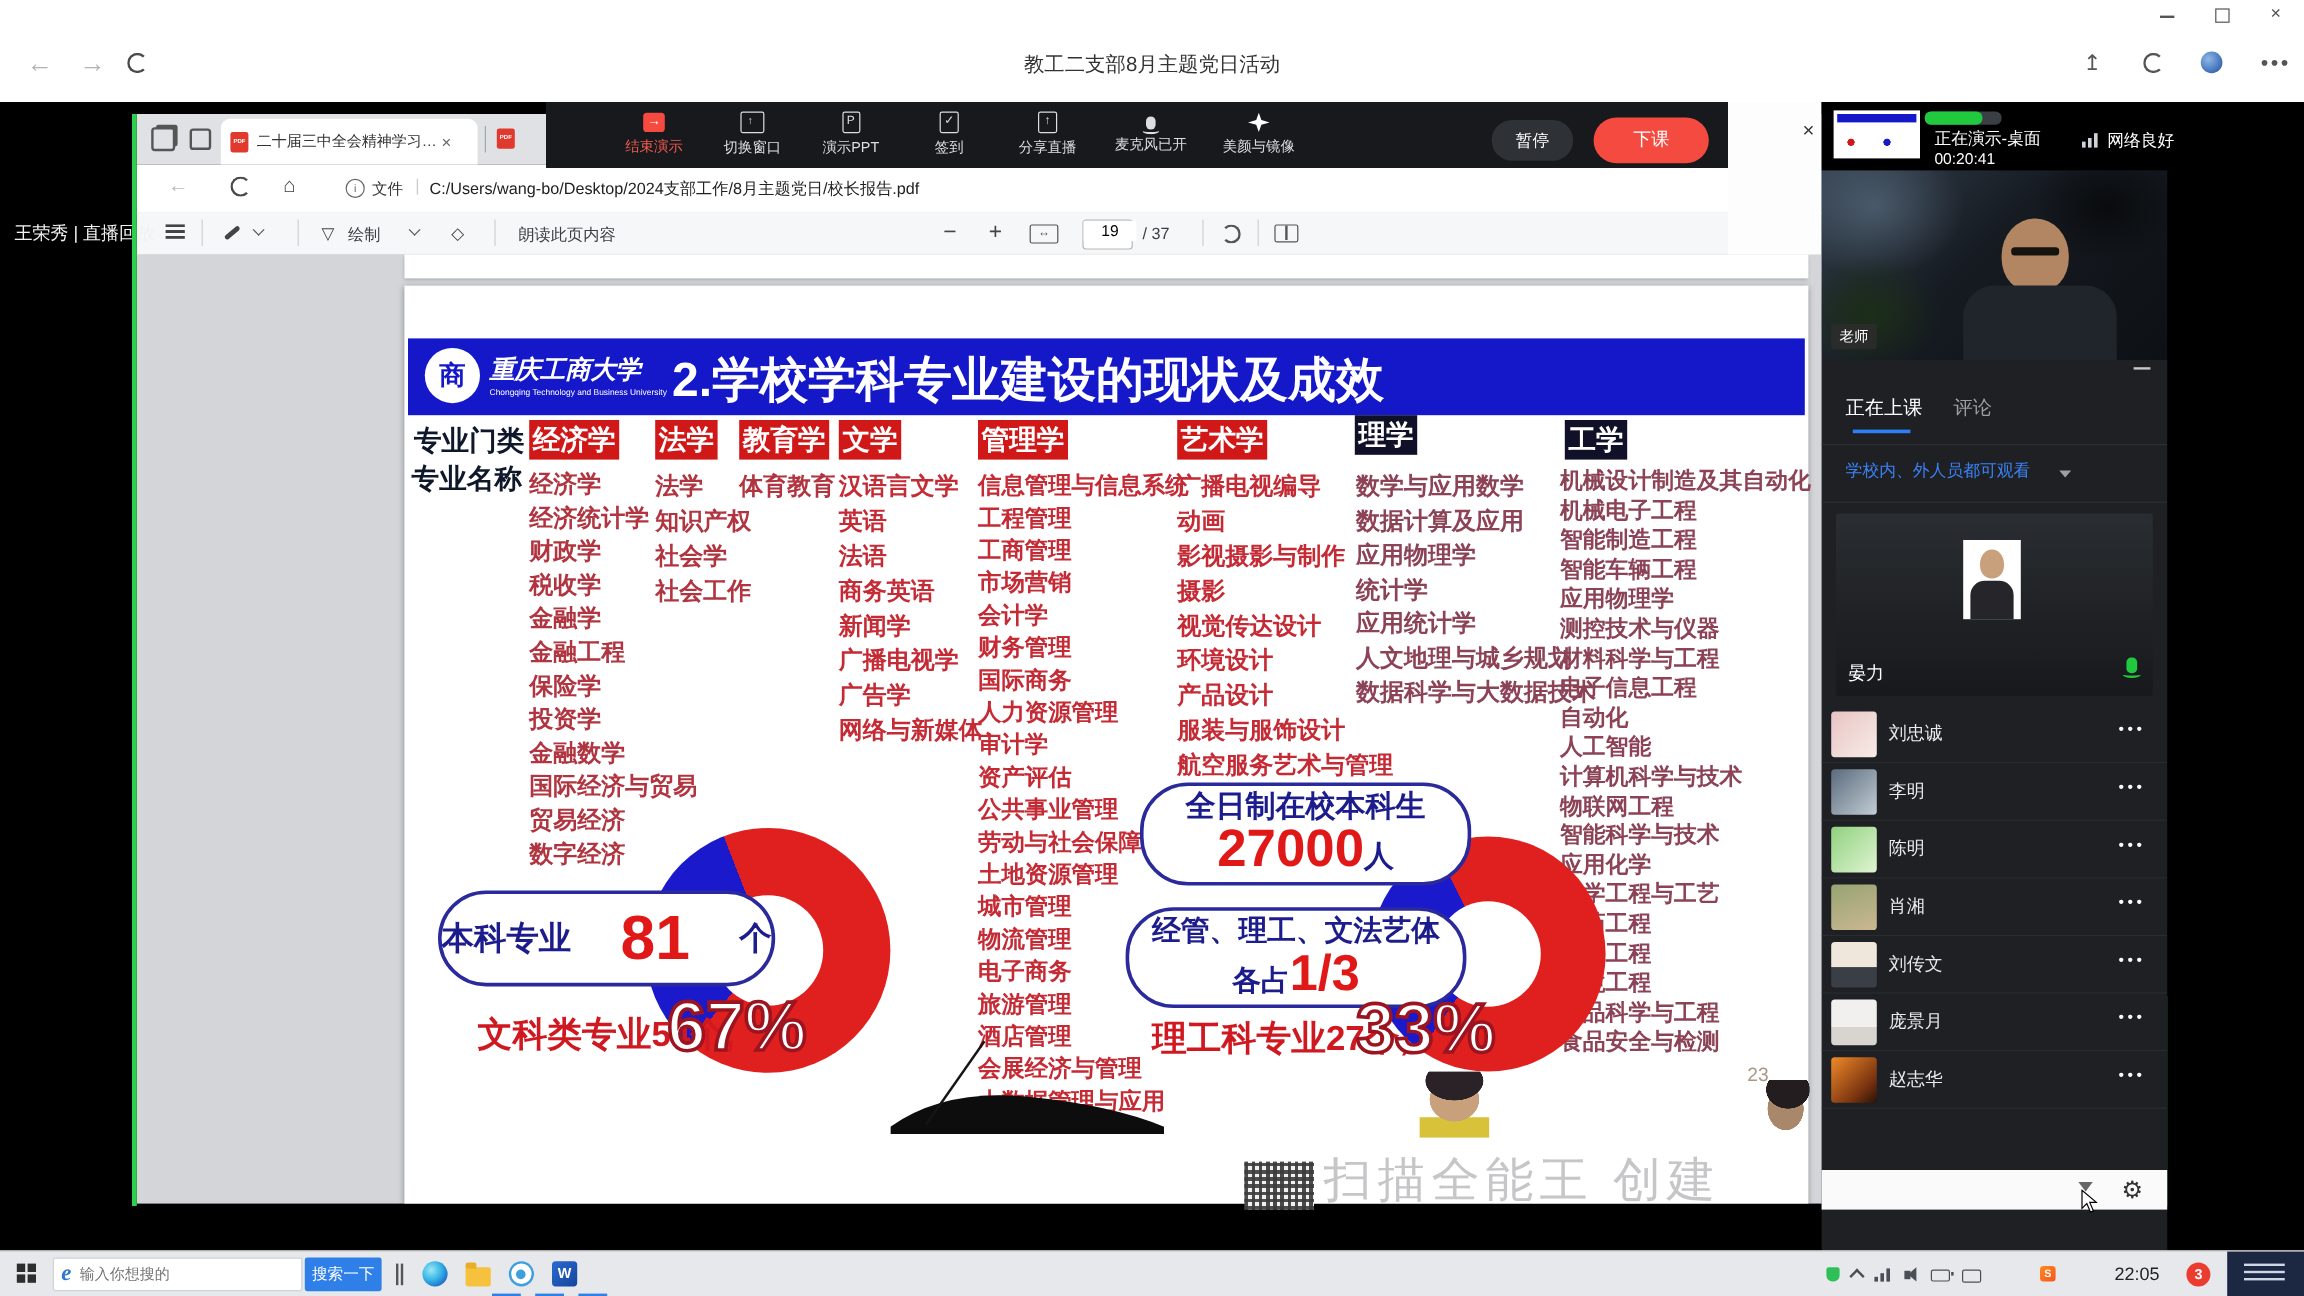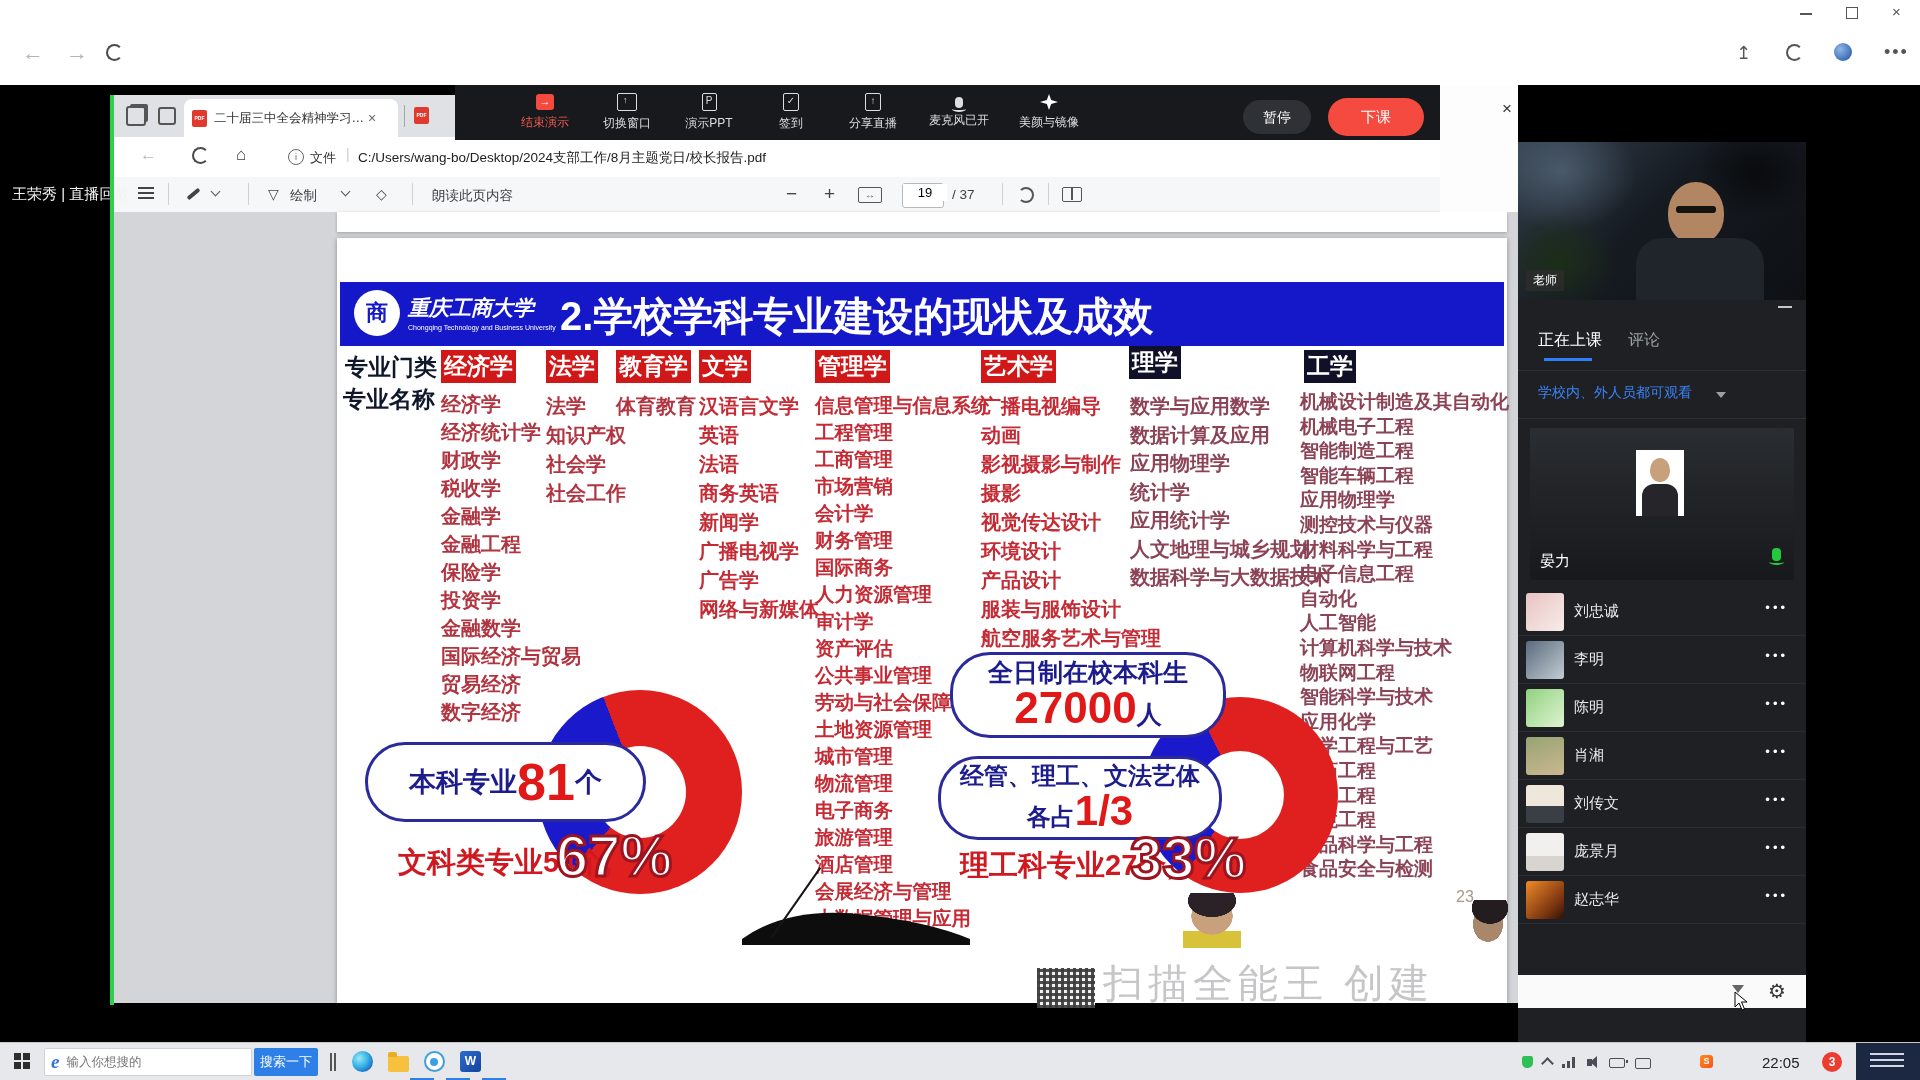--- a/index.html
+++ b/index.html
@@ -105,21 +105,21 @@
   .cl-e .spec{font-size:20px;line-height:28.5px;color:#8c4356;}
   .cl-f .spec{font-size:19px;line-height:24.6px;color:#8c4356;}
   .donut{border-radius:50%;}
   .donutL{left:201px;top:452px;width:204px;height:204px;background:conic-gradient(from 220deg,#1a1acc 0 33%,#e01f1f 33% 100%);}
   .holeL{left:257px;top:508px;width:92px;height:92px;background:#fff;border-radius:50%;}
   .donutR{left:805px;top:459px;width:196px;height:196px;background:conic-gradient(from 215deg,#1a1acc 0 33%,#e01f1f 33% 100%);}
   .holeR{left:859px;top:513px;width:88px;height:88px;background:#fff;border-radius:50%;}
   .callout{background:#fff;border:3px solid #2a2a9c;border-radius:40px;display:flex;align-items:center;justify-content:center;z-index:2;}
   .co-blue{color:#1c1c8c;font-weight:bold;}
   .co-red{color:#e01818;font-weight:bold;}
-  .pillL{left:28px;top:504px;width:275px;height:74px;}
+  .pillL{left:28px;top:504px;width:275px;height:74px;justify-content:space-between;}
   .pillA{left:613px;top:414px;width:270px;height:80px;flex-direction:column;line-height:1.05;}
   .pillB{left:601px;top:518px;width:278px;height:78px;flex-direction:column;line-height:1.05;}
   .statlab{font-size:29px;font-weight:bold;color:#d01820;white-space:nowrap;z-index:2;}
   .pct{font-size:58px;font-weight:bold;color:#fff;-webkit-text-stroke:3px #9c1420;z-index:2;}
   .swoosh{left:405px;top:667px;z-index:2;}
   .penline{left:458px;top:622px;width:2px;height:85px;background:#151515;transform:rotate(35deg);z-index:2;}
   .statue{filter:blur(.4px);z-index:2;}
   .statue1{left:846px;top:655px;width:58px;height:55px;background:
     radial-gradient(ellipse 42% 30% at 50% 14%,#2a2226 98%,transparent),
     radial-gradient(ellipse 36% 34% at 50% 42%,#c9a07c 98%,transparent),
@@ -220,20 +220,21 @@
   .partial-av{left:8px;top:745px;width:38px;height:15px;border-radius:3px;background:linear-gradient(135deg,#8a8a8a,#b5b5b5);}
   .sb-foot{left:0;top:890px;width:288px;height:33px;background:#fafafa;}
   .gear{left:250px;top:4px;font-size:20px;color:#333;}
   .scrollbtn{left:214px;top:10px;width:0;height:0;border-left:6px solid transparent;border-right:6px solid transparent;border-top:8px solid #666;}
   .cursor{left:216px;top:16px;z-index:12;}
 </style>
 </head>
 <body>
 
 <div class="abs titlebar">
+  <div class="abs win-title">教工二支部8月主题党日活动</div>
   <span class="abs nav-ic" style="left:22px">←</span>
   <span class="abs nav-ic" style="left:66px">→</span>
   <span class="abs icon-refresh" style="position:absolute;left:106px;top:44px"></span>
   <span class="abs tb-right-ic" style="left:1736px">↥</span>
   <span class="abs icon-refresh" style="position:absolute;left:1786px;top:44px;border-color:#555;border-right-color:transparent"></span>
   <span class="abs profile-dot" style="left:1834px;top:43px"></span>
   <span class="abs tb-right-ic" style="left:1884px;letter-spacing:2px">•••</span>
   <span class="abs ctl-min winctl" style="left:1800px"></span>
   <span class="abs ctl-max winctl" style="left:1846px"></span>
   <span class="abs ctl-x winctl" style="left:1892px">×</span>
@@ -476,20 +477,34 @@
     <div class="abs statue statue1"></div>
     <div class="abs statue statue2"></div>
     <span class="abs pagenum">23</span>
     <div class="abs qr"></div>
     <span class="abs watermark">扫描全能王 创建</span>
   </div>
 
 </div>
 
 <div class="abs sidebar">
+  <div class="abs sb-info">
+    <div class="abs thumb"></div>
+    <div class="abs battbar">
+        <div class="abs battfill"></div>
+      </div>
+    <span class="abs sb-present">正在演示-桌面</span>
+    <span class="abs sb-time">00:20:41</span>
+    <span class="abs netbars">
+        <i style="left:0;height:5px"></i>
+        <i style="left:5px;height:8px"></i>
+        <i style="left:10px;height:12px"></i>
+      </span>
+    <span class="abs sb-net">网络良好</span>
+  </div>
   <div class="abs cam">
     <div class="abs cam-light"></div>
     <div class="abs cam-plant"></div>
     <div class="abs cam-branch"></div>
     <div class="abs cam-head"></div>
     <div class="abs cam-glasses"></div>
     <div class="abs cam-body"></div>
     <span class="abs teacher-tag">老师</span>
   </div>
   <div class="abs panel">

